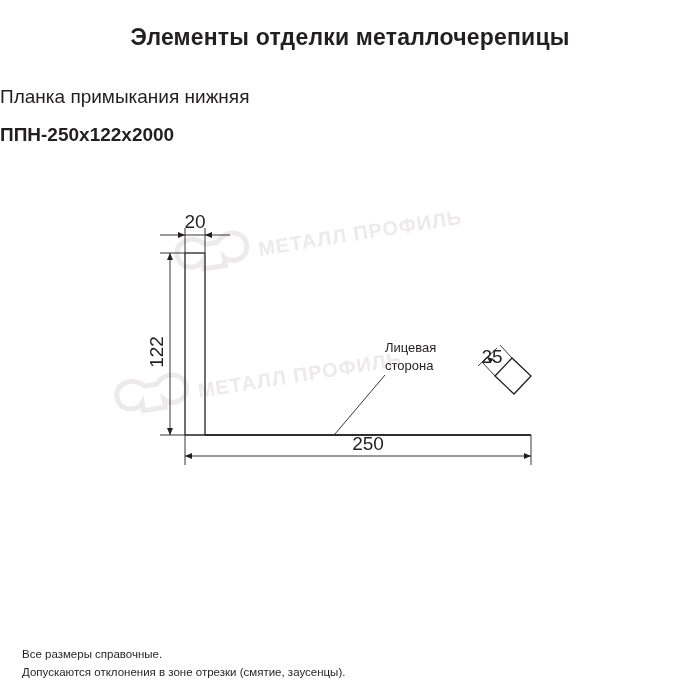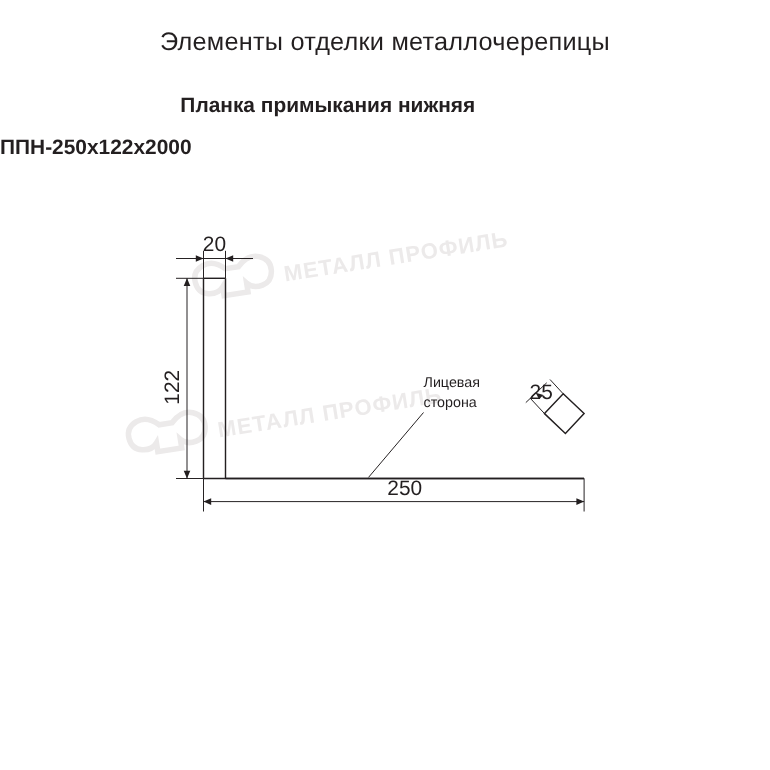--- a/index.html
+++ b/index.html
@@ -20,31 +20,30 @@
     width: 700px;
     height: 700px;
   }
   .title-main {
     position: absolute;
     top: 24px;
     left: 0;
     width: 700px;
     text-align: center;
     font-size: 23px;
-    font-weight: normal;
+    font-weight: bold;
     letter-spacing: 0.2px;
   }
   .title-sub1 {
     position: absolute;
     top: 86px;
     left: 0;
     width: 596px;
-    text-align: center;
     font-size: 19px;
-    font-weight: bold;
+    font-weight: normal;
   }
   .title-sub2 {
     position: absolute;
     top: 124px;
     left: 0;
     width: 700px;
     text-align: left;
     font-size: 19px;
     font-weight: bold;
   }
@@ -177,14 +176,18 @@
 
       <g stroke="#231f20" stroke-width="0.9" fill="none">
         <path d="M335 254 L385 195"></path>
       </g>
       <text class="label-text" x="385" y="172">Лицевая</text>
       <text class="label-text" x="385" y="190">сторона</text>
 
     </svg>
   </div>
 
+  <div class="footnotes">
+    <div>Все размеры справочные.</div>
+    <div>Допускаются отклонения в зоне отрезки (смятие, заусенцы).</div>
+  </div>
 
 </div>
 
 </body></html>

